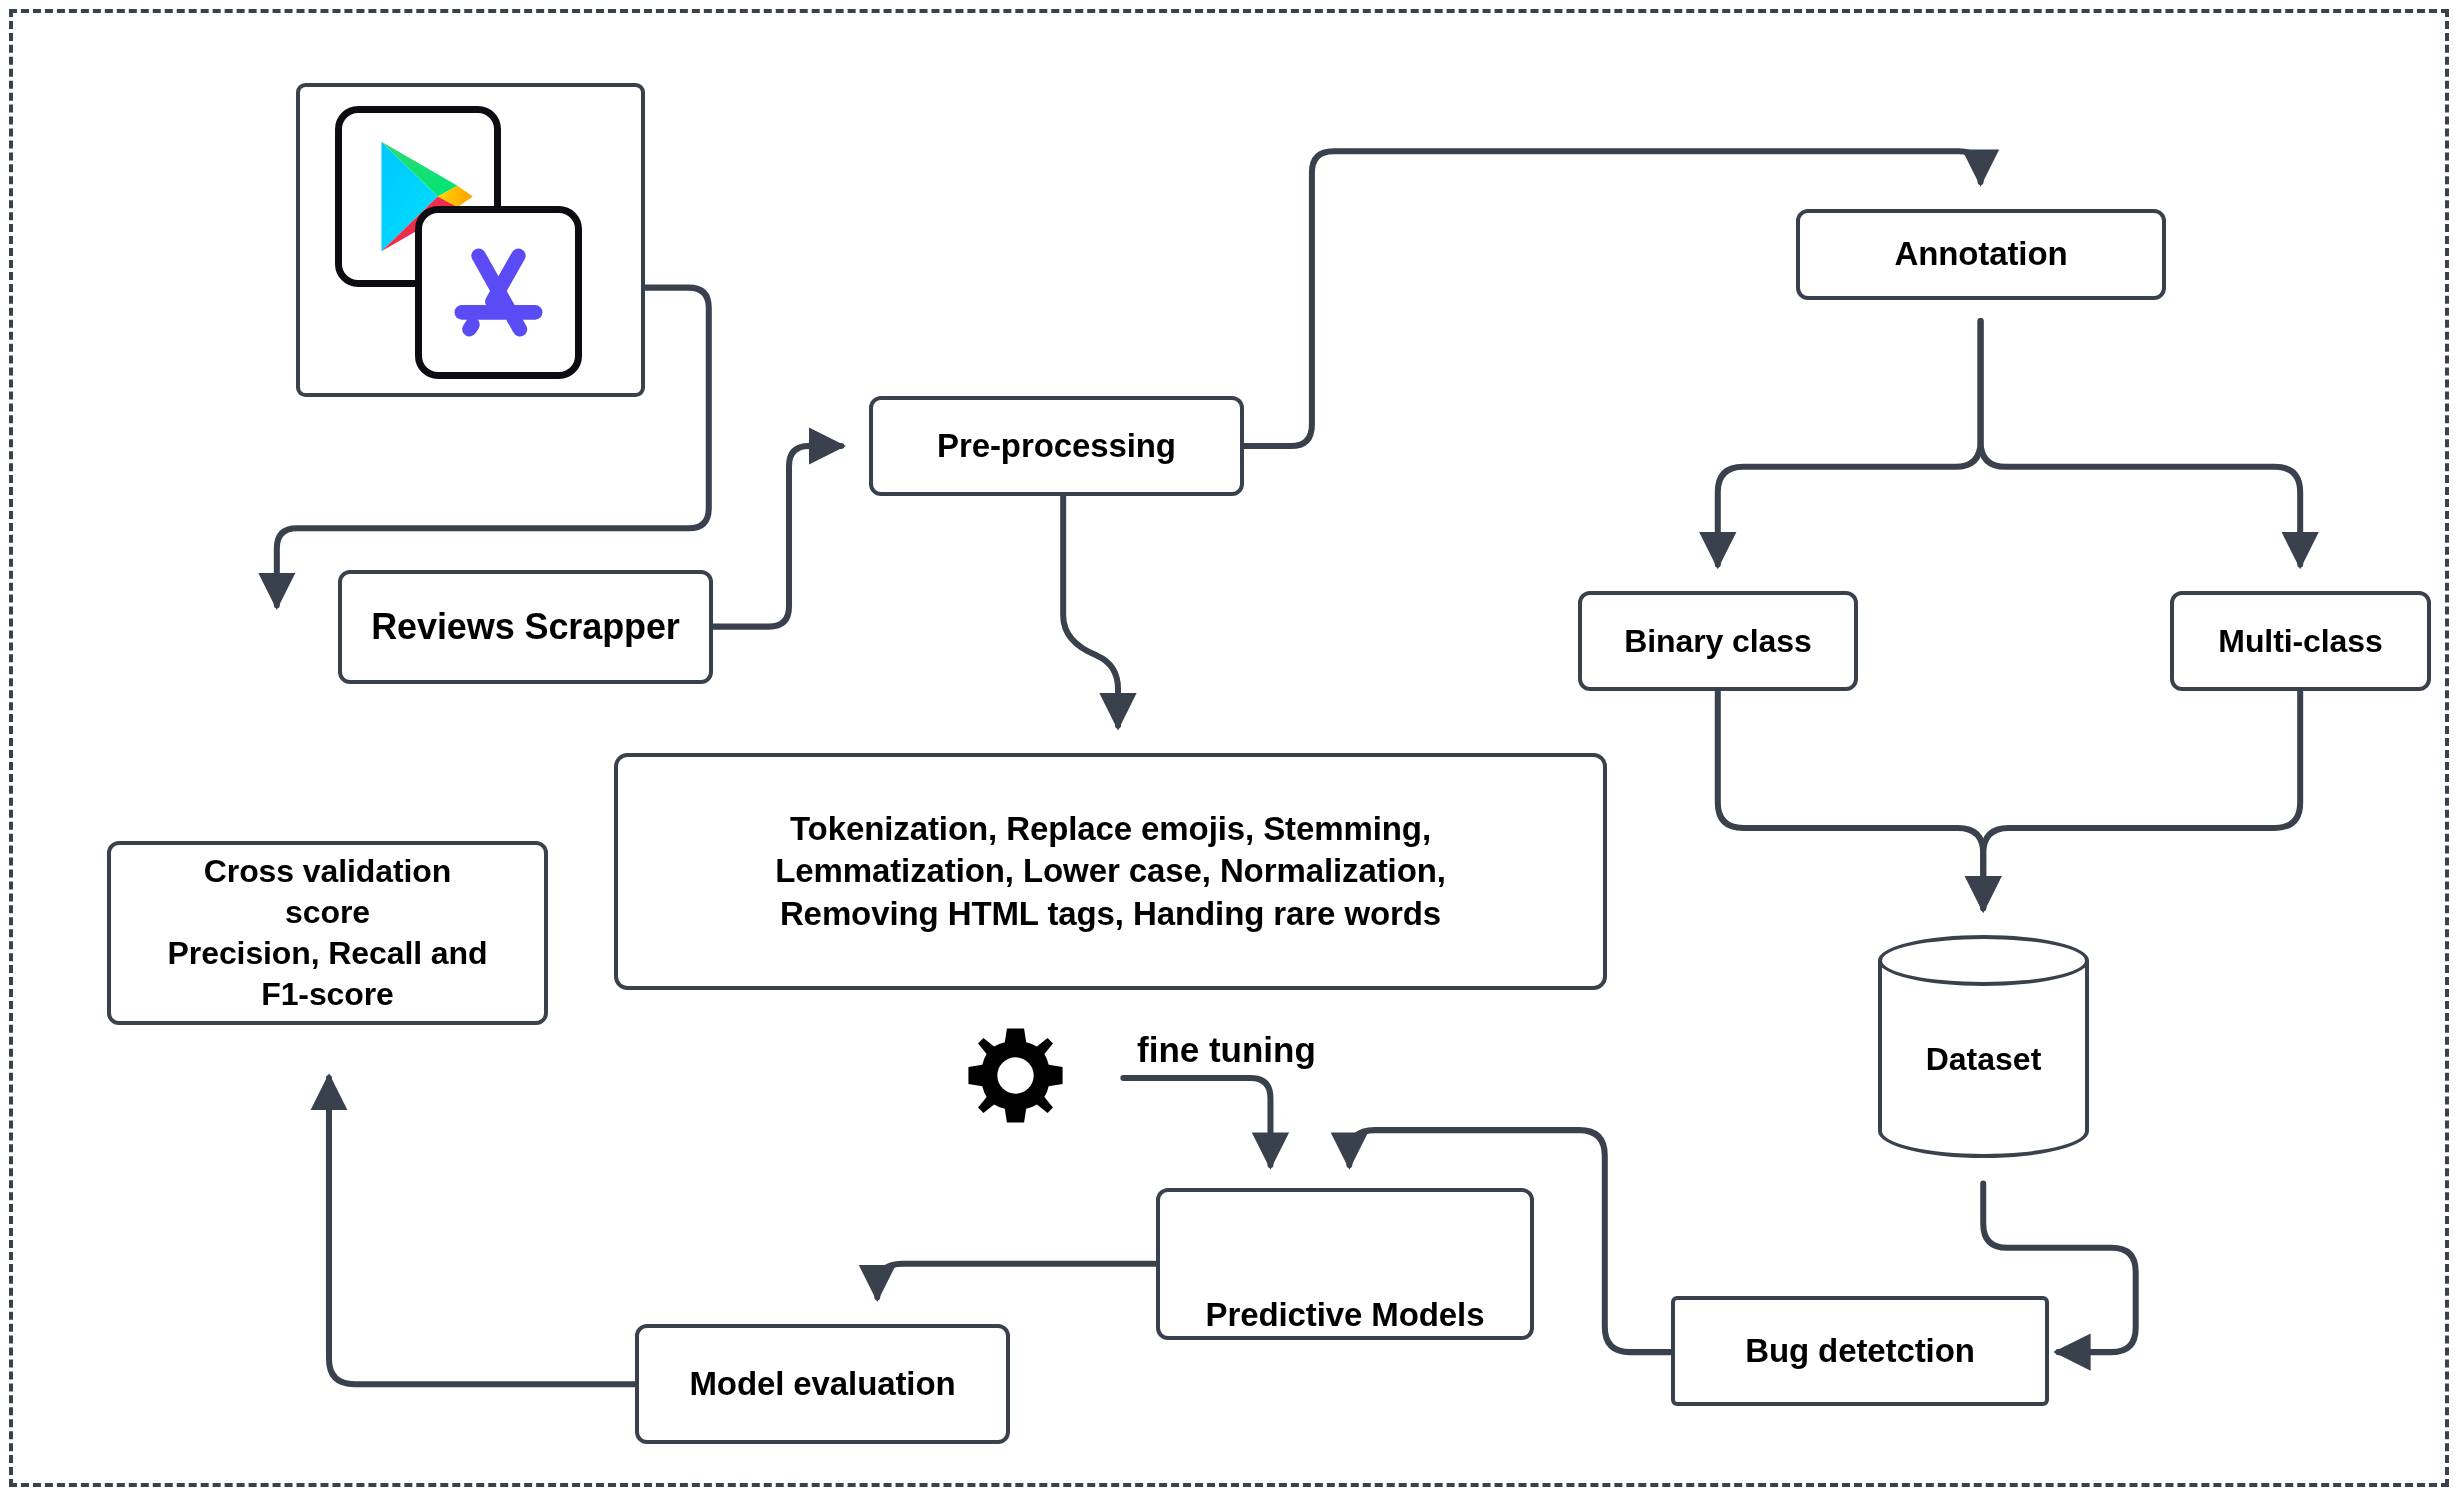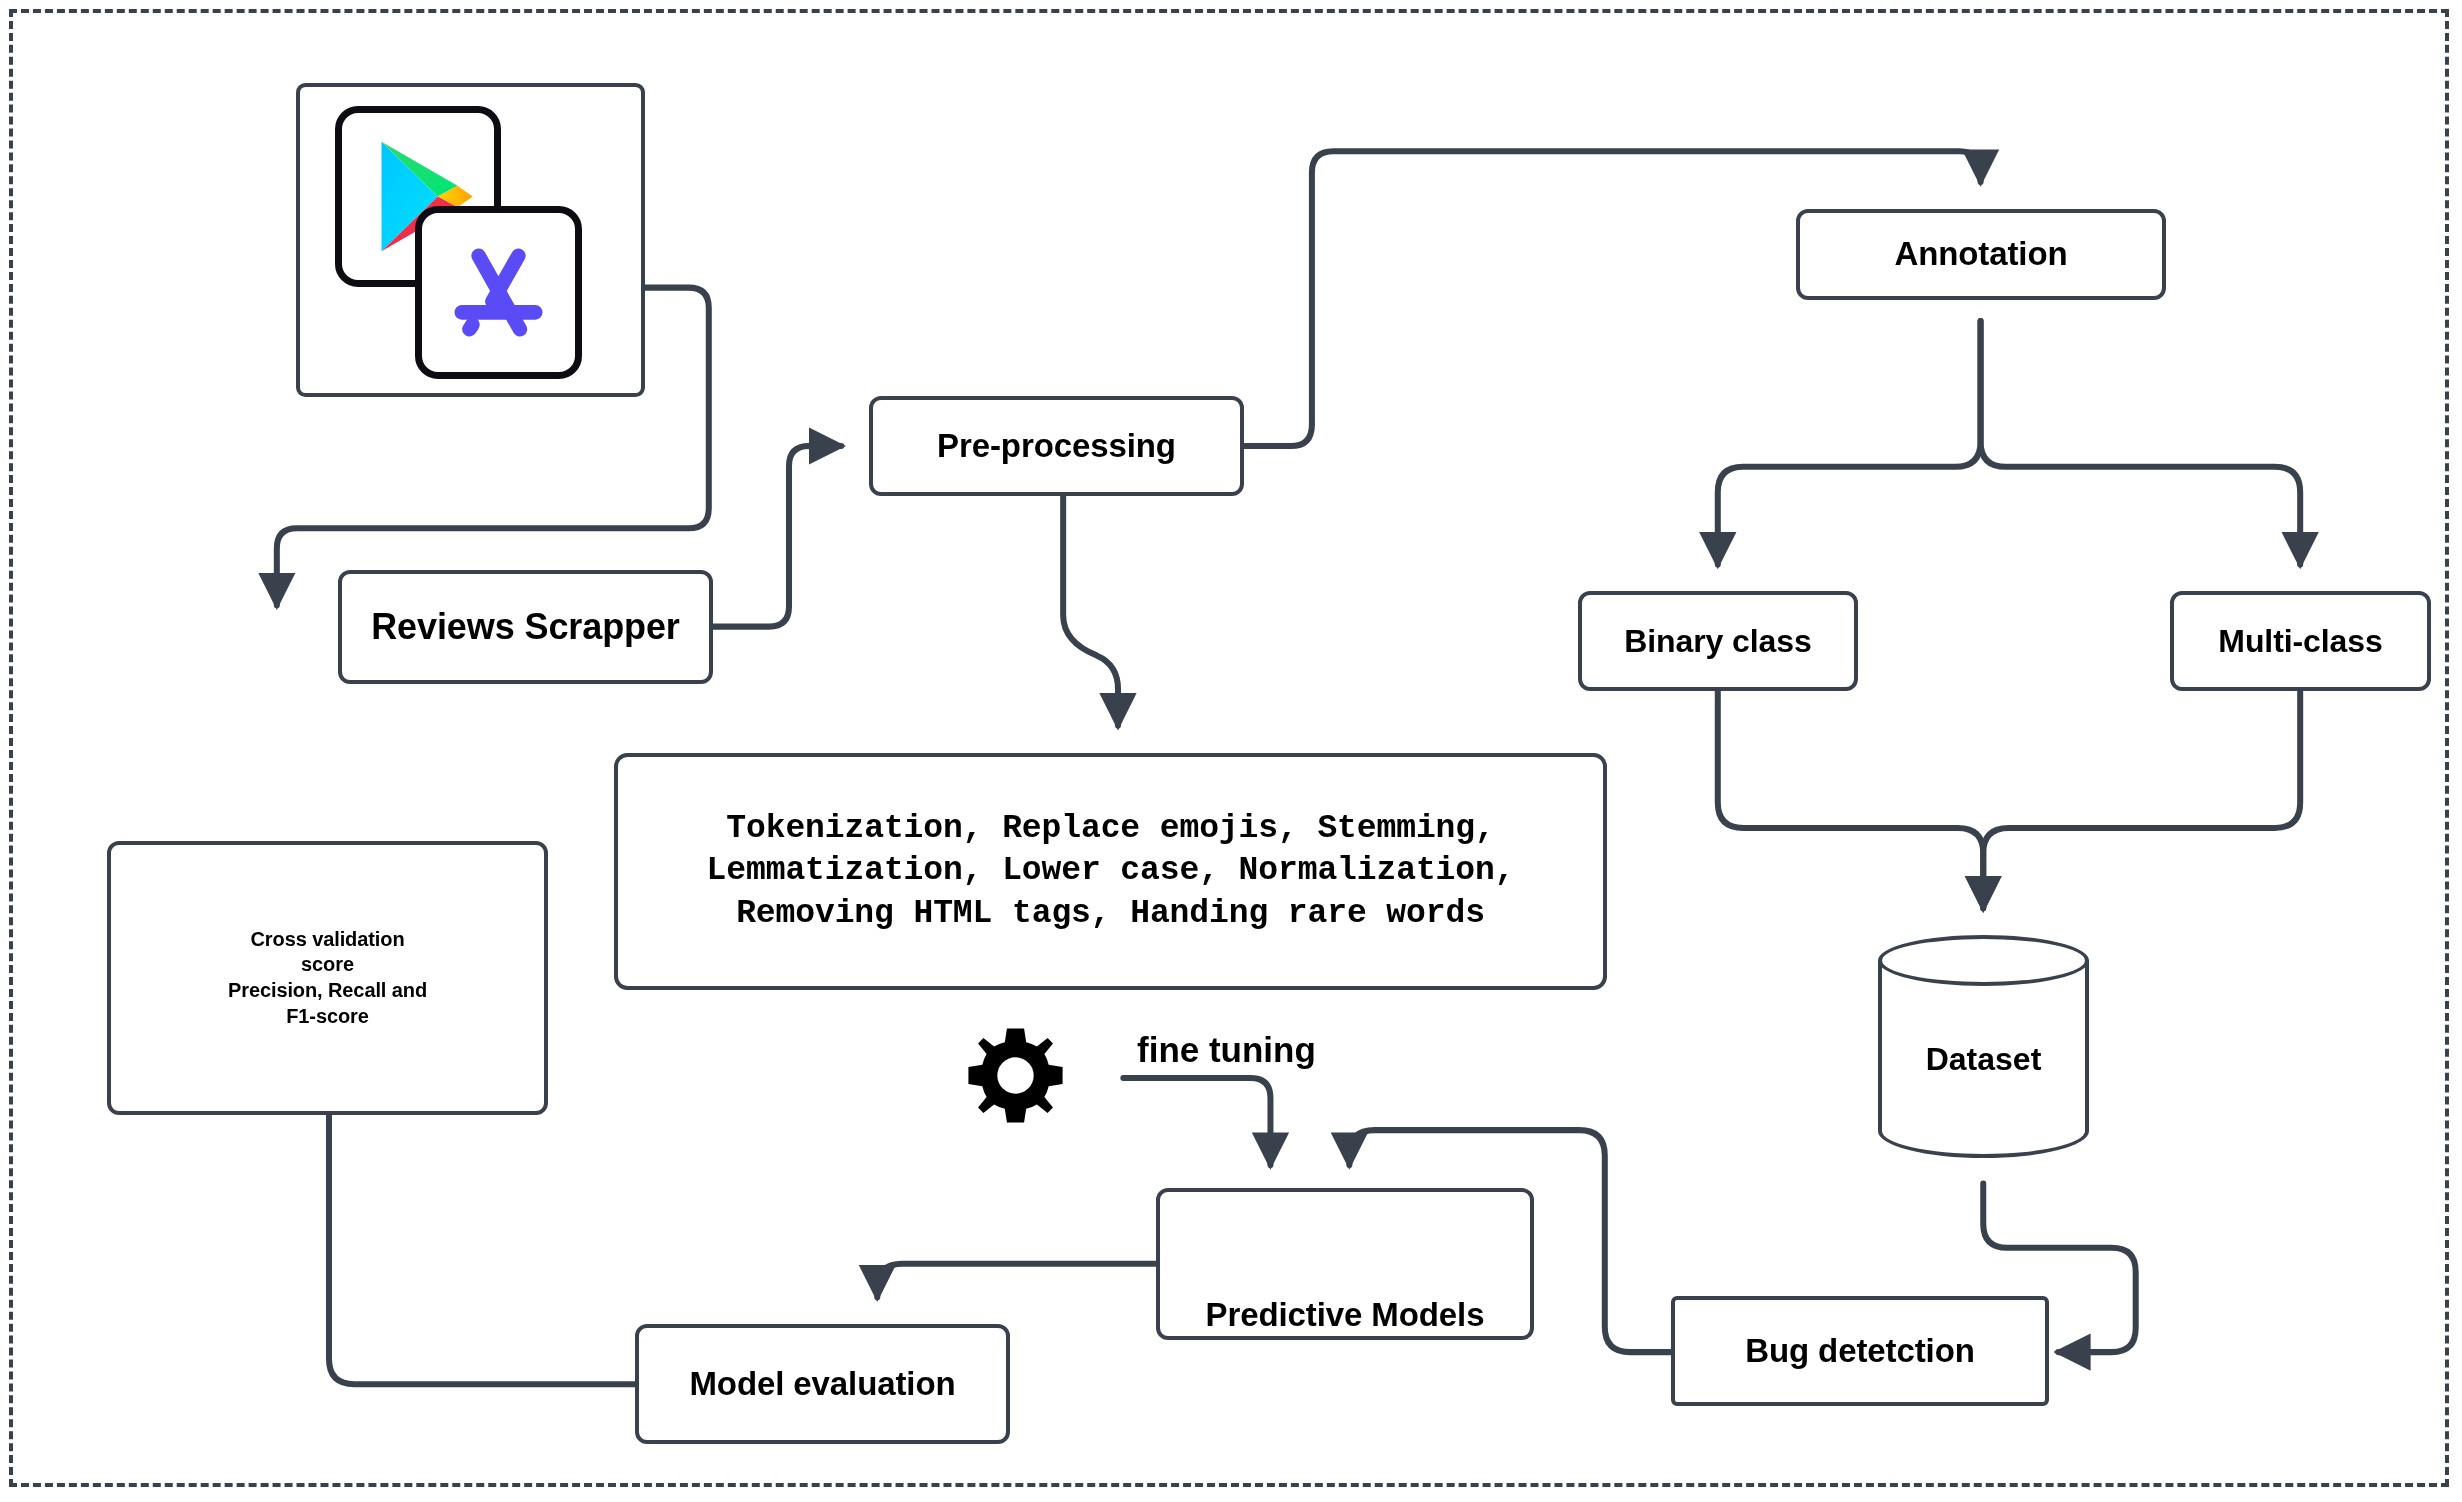--- a/index.html
+++ b/index.html
@@ -45,22 +45,22 @@
     font-weight: bold;
     line-height: 1.28;
     letter-spacing: -0.1px;
   }
   .node-label { display: block; white-space: pre-line; padding: 0 6.7px; }
 
   
   #node-appstores   { left: 296px;  top: 83px;  width: 349px;  height: 314px; border-radius: 9.4px; }
   #node-scrapper    { left: 338px;  top: 570px;  width: 375px;  height: 114px; font-size: 36px; }
   #node-preprocess  { left: 869px; top: 396px;  width: 375px;  height: 100px; font-size: 33px; }
-  #node-steps       { left: 614px;  top: 753px; width: 993px; height: 237px; font-size: 33px; border-radius: 13.4px; font-family: Liberation Mono, monospace; }
-  #node-crossval    { left: 107px;  top: 841px; width: 441px;  height: 274px; font-size: 20px; }
+  #node-steps       { left: 614px;  top: 753px; width: 993px; height: 237px; font-size: 33px; border-radius: 13.4px; }
+  #node-crossval    { left: 107px;  top: 841px; width: 441px;  height: 184px; font-size: 32px; }
   #node-annotation  { left: 1796px; top: 209px;  width: 370px;  height: 91px; font-size: 33px; }
   #node-binary      { left: 1578px; top: 591px;  width: 280px;  height: 100px; font-size: 32px; }
   #node-multiclass  { left: 2170px; top: 591px;  width: 261px;  height: 100px; font-size: 32px; }
   #node-predictive  { left: 1156px; top: 1188px; width: 378px;  height: 152px; font-size: 33px; align-items: flex-end; }
   #node-bug         { left: 1671px; top: 1296px; width: 378px;  height: 110px; font-size: 33px; border-radius: 6px; }
   #node-modeleval   { left: 635px;  top: 1324px; width: 375px;  height: 120px; font-size: 33px; }
 
   
   #node-dataset {
     position: absolute;

